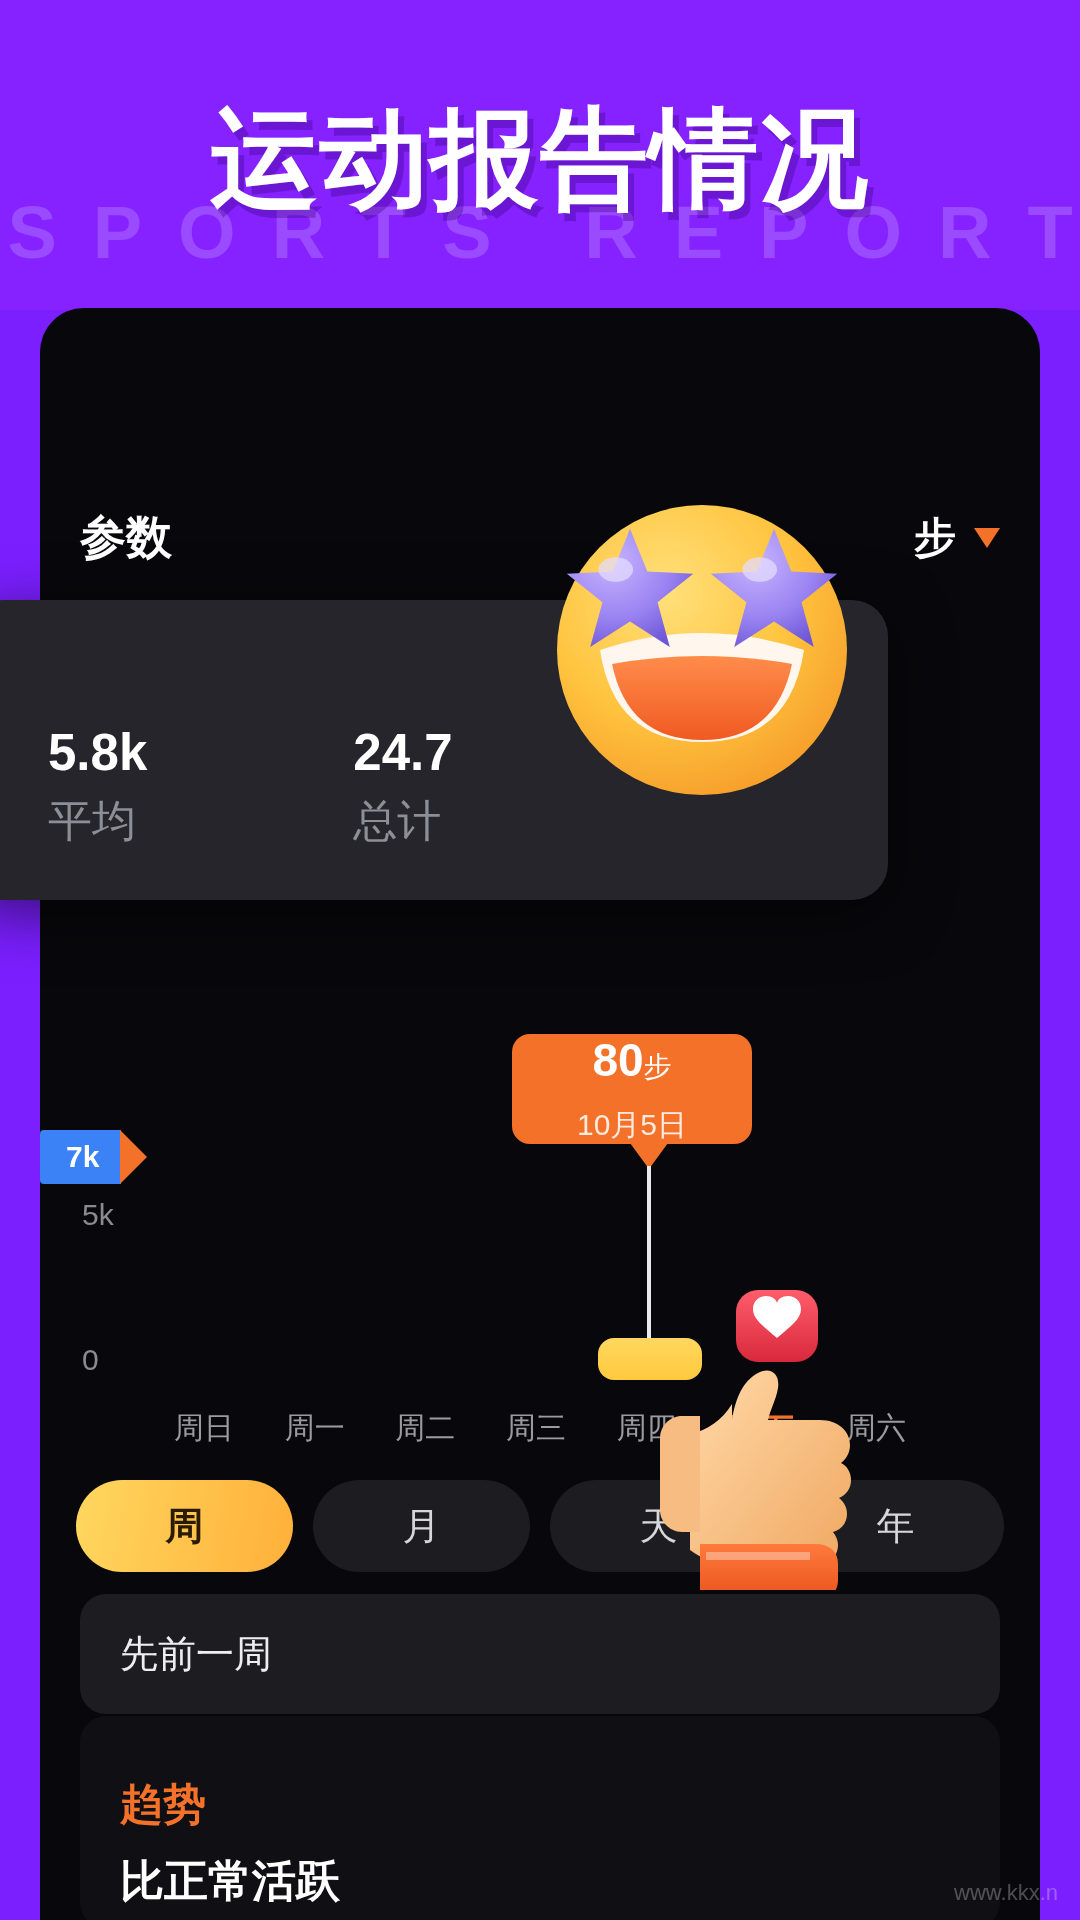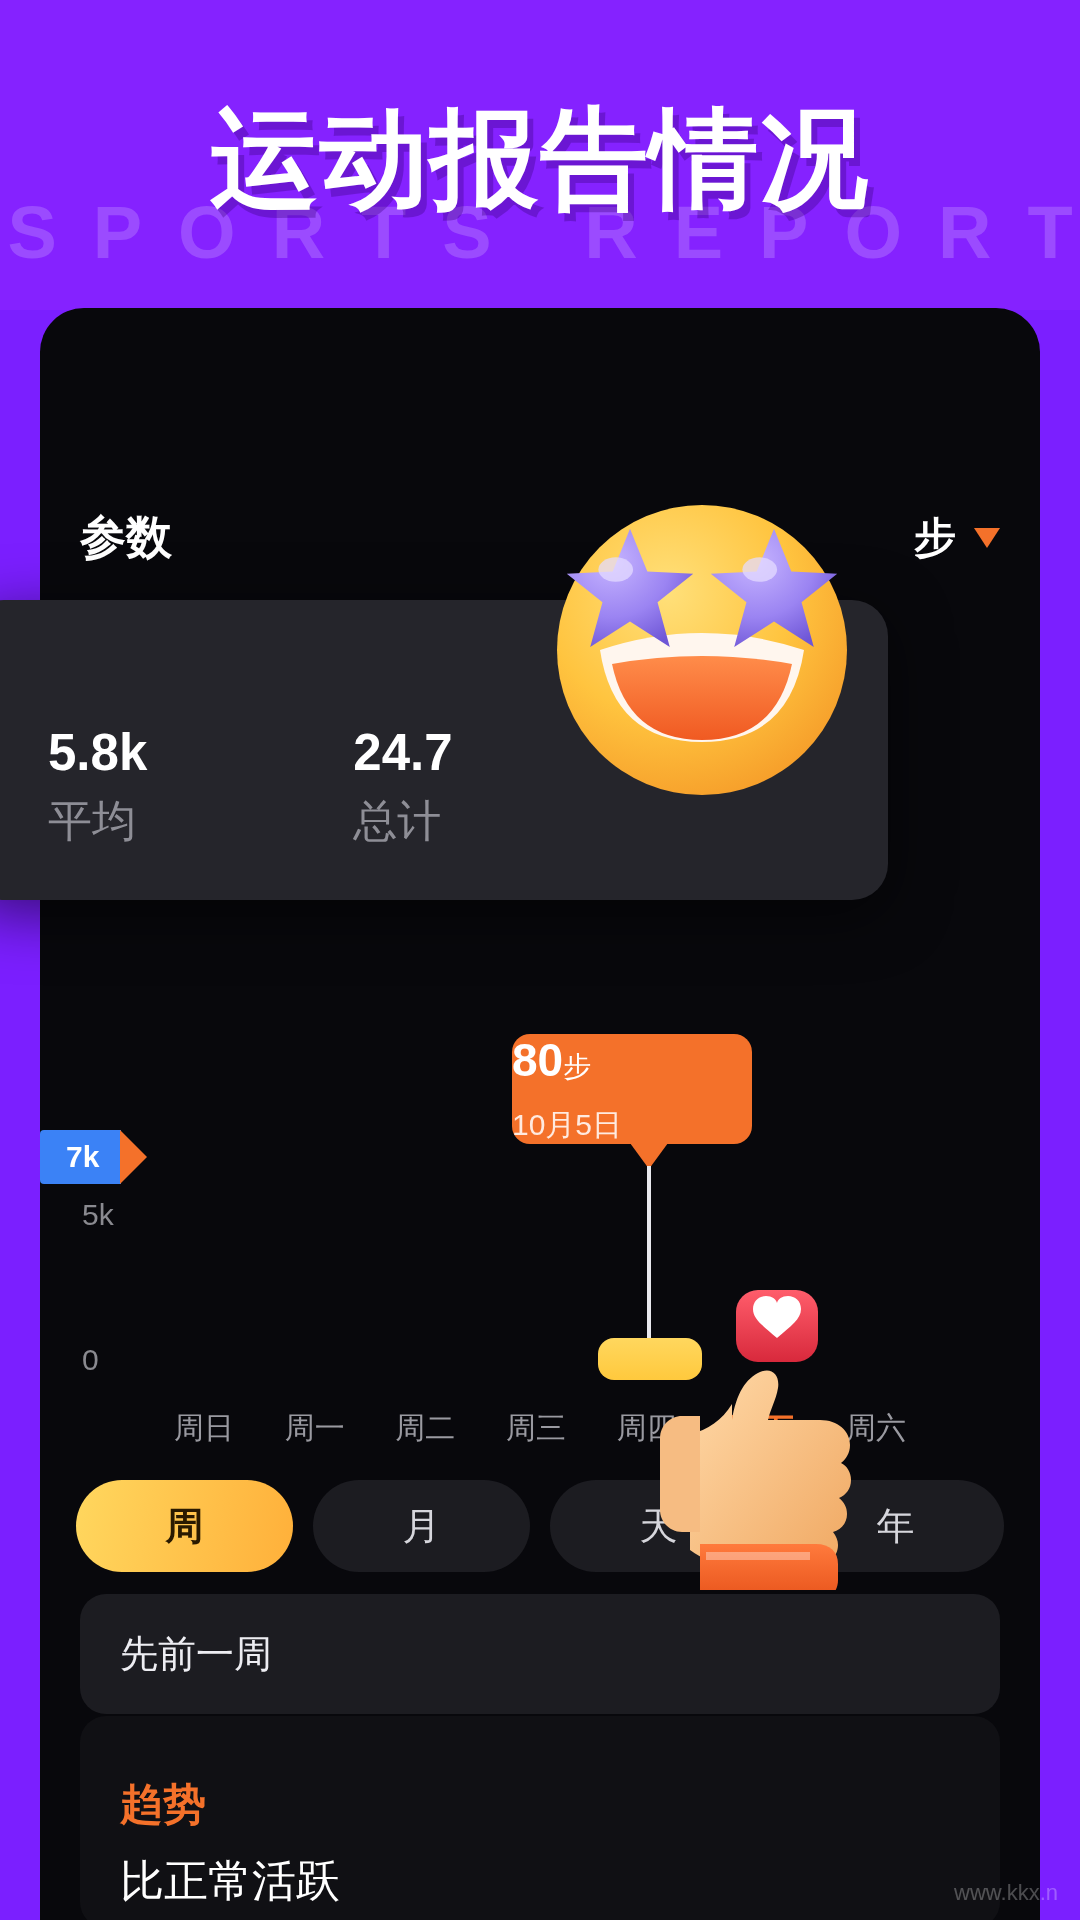--- a/index.html
+++ b/index.html
@@ -92,21 +92,21 @@
     border-bottom:27px solid transparent;
     border-left:27px solid #F4712A;
   }
 
   
   #tooltip {
     position:absolute; left:472px; top:426px;
     width:240px; height:110px;
     background:#F4712A;
     border-radius:18px;
-    display:flex; flex-direction:column; align-items:flex-start; justify-content:center;
+    display:flex; flex-direction:column; align-items:center; justify-content:center;
     gap:18px;
   }
   #tooltip-value { font-size:46px; font-weight:700; color:#fff; white-space:nowrap; }
   #tooltip-value .unit { font-size:28px; font-weight:400; }
   #tooltip-date { font-size:30px; color:#FFEAE0; }
   #tooltip-arrow {
     position:absolute; left:590px; top:535px;
     width:0;height:0;
     border-left:19px solid transparent;
     border-right:19px solid transparent;
@@ -163,21 +163,21 @@
 
   
   #trend-card {
     position:absolute; left:40px; top:1408px;
     width:920px; height:212px;
     background:#101014;
     border-radius:26px;
     padding:60px 40px 0 40px;
   }
   #trend-title { font-size:43px; font-weight:700; color:#F4712A; }
-  #trend-sub { font-size:44px; font-weight:400; color:#fff; margin-top:18px; }
+  #trend-sub { font-size:44px; font-weight:700; color:#fff; margin-top:18px; }
 
   
   #summary-card {
     position:absolute; left:-32px; top:600px;
     width:920px; height:300px;
     background:#25252B;
     border-radius:36px;
     box-shadow:0 14px 60px rgba(0,0,0,.55);
     z-index:30;
   }

